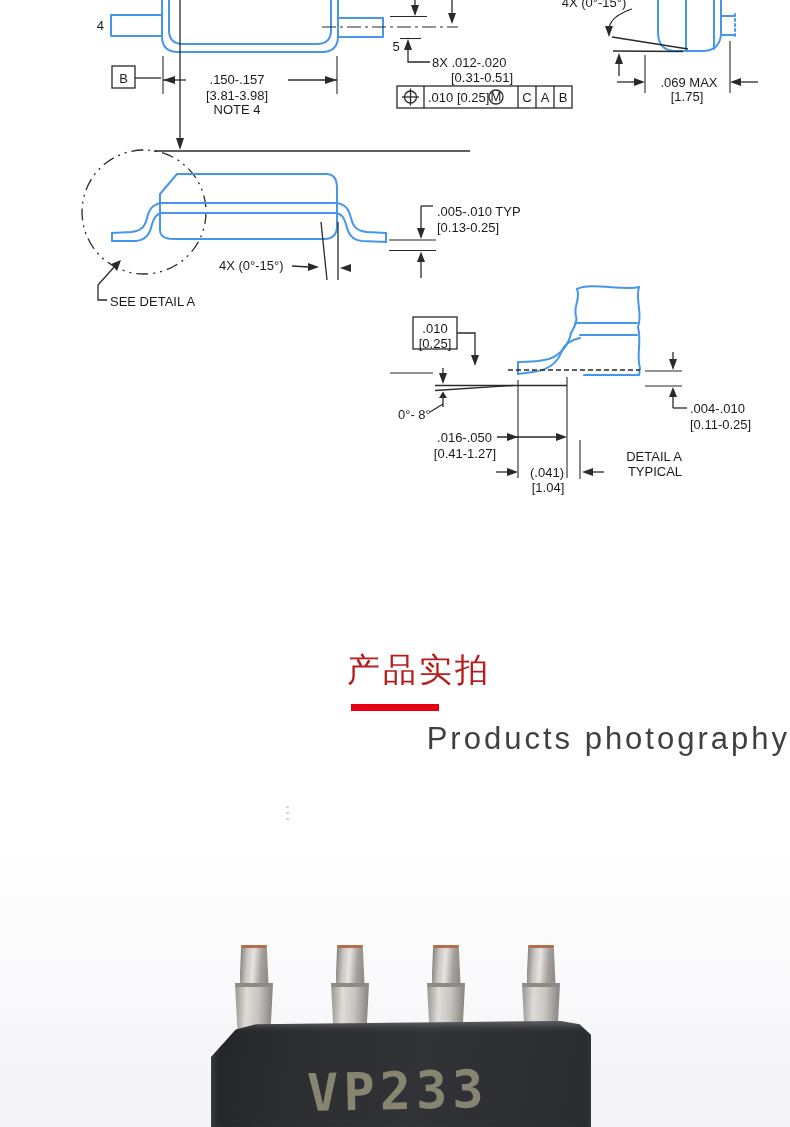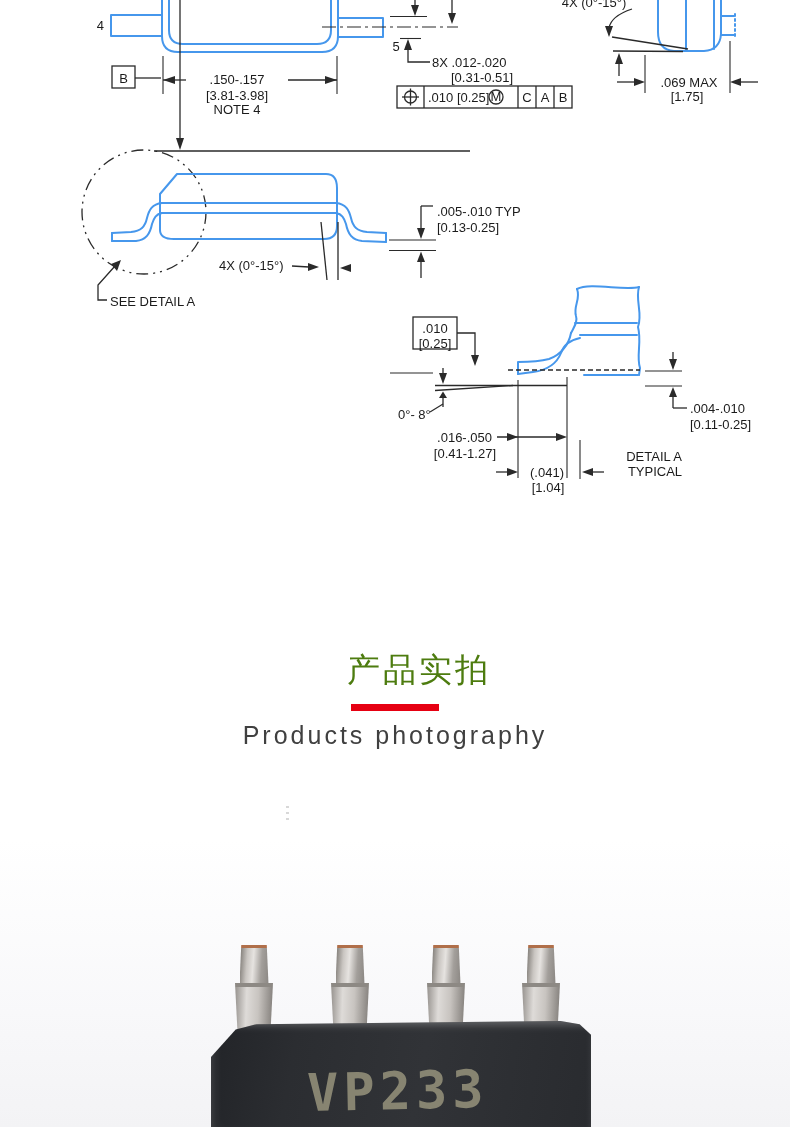--- a/index.html
+++ b/index.html
@@ -7,23 +7,23 @@
         font-family:"Liberation Sans", sans-serif;}
   
   #drawing{position:absolute;left:0;top:0;}
   svg text{font-family:"Liberation Sans", sans-serif;fill:#1b1b1b;font-size:13px;}
   .bl{stroke:#4697ec;stroke-width:2;fill:none;stroke-linecap:round;stroke-linejoin:round;}
   .bk{stroke:#2a2a2a;stroke-width:1.3;fill:none;}
   .ar{fill:#2a2a2a;stroke:none;}
   .thin{stroke:#2a2a2a;stroke-width:1.1;fill:none;}
   
   .sec-head{position:absolute;left:0;top:648px;width:100%;text-align:center;}
-  .sec-head .zh{font-size:33px;letter-spacing:3px;color:#4d7c0f;font-weight:400;padding-left:48px;}
+  .sec-head .zh{font-size:33px;letter-spacing:3px;color:#b91c1c;font-weight:400;padding-left:48px;}
   .accent-bar{width:88px;height:7px;margin:11px auto 0 auto;}
-  .sec-head .en{margin-top:10px;font-size:25px;letter-spacing:3px;color:#404040;font-weight:300;}
+  .sec-head .en{margin-top:10px;font-size:31px;letter-spacing:3px;color:#404040;font-weight:300;text-align:right;}
   .dot-artifact{position:absolute;left:286px;top:806px;width:3px;height:18px;
      background:repeating-linear-gradient(180deg,#d8d8d8 0 2px,transparent 2px 6px);}
   
   .photo{position:absolute;left:0;top:840px;width:790px;height:287px;overflow:hidden;
          background:linear-gradient(180deg,#ffffff 0%,#f8f8fa 60%,#f3f3f5 100%);}
   .lead{position:absolute;top:105px;z-index:1;}
   .lead .cut{width:29px;height:36px;margin:0 auto;
      border-top:3px solid #b06f4a;
      background:linear-gradient(94deg,#7d7974 0%,#c9c5c1 25%,#e6e3e0 45%,#a39f9b 72%,#8a8682 100%);
      clip-path:polygon(6% 0,94% 0,100% 100%,0 100%);}

